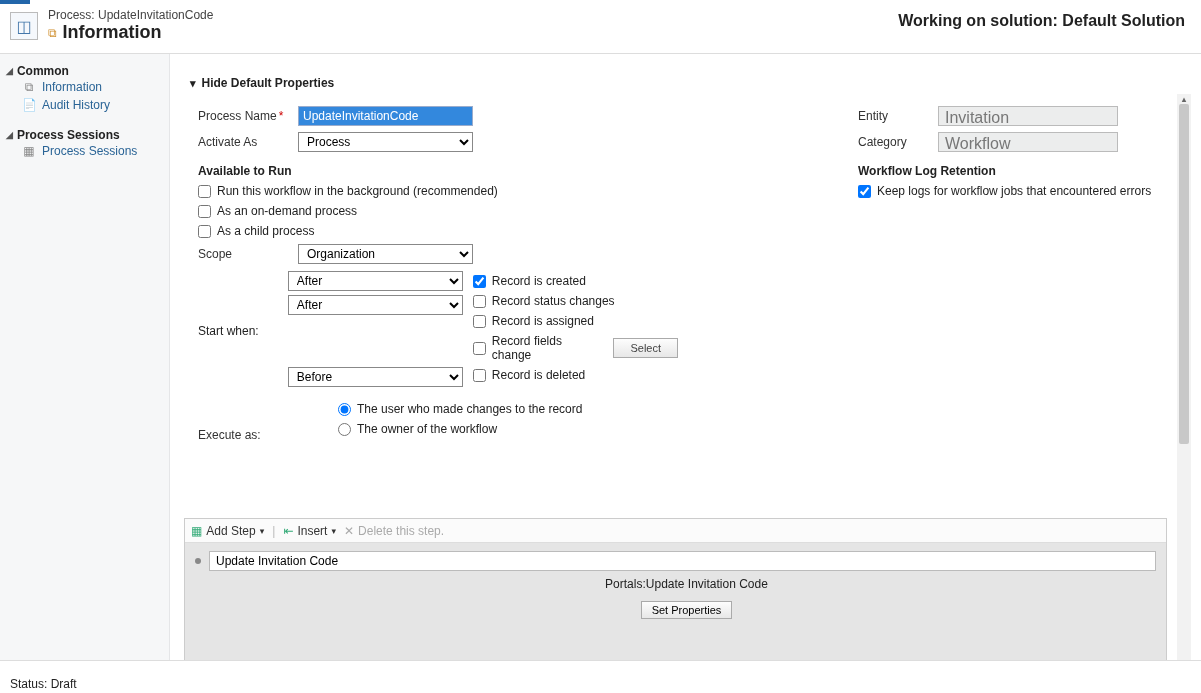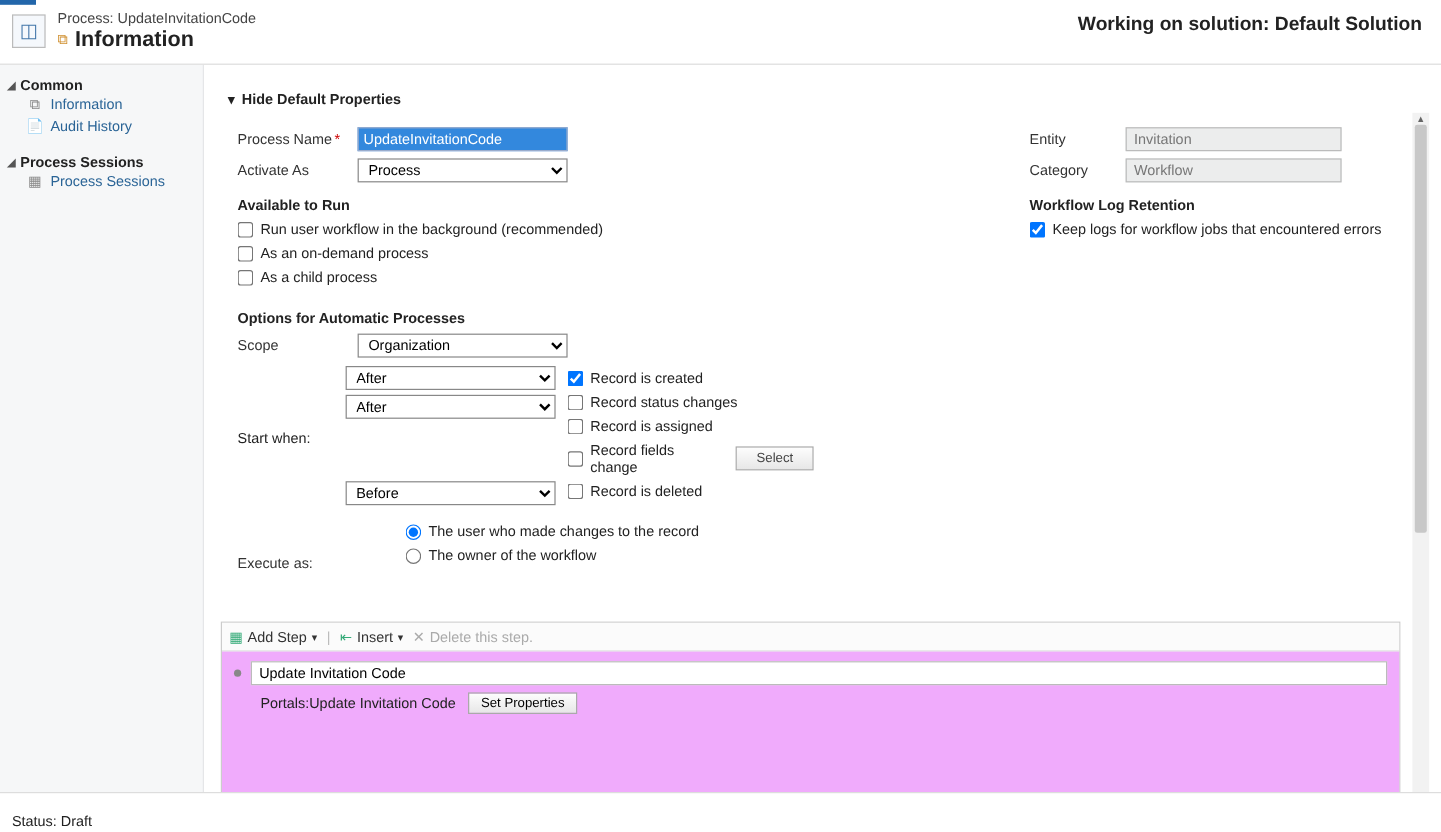--- a/index.html
+++ b/index.html
@@ -70,21 +70,21 @@
     width: 175px; height: 20px; border: 1px solid #9aaccc; background: #fff;
     font-size: 12px; padding: 1px 4px; color: #333;
   }
   .text-input.highlight { background: #3388dd; color: #fff; }
   .select {
     width: 175px; height: 20px; border: 1px solid #888; background: #fff;
     font-size: 12px; padding: 0 4px;
   }
   .readonly {
     width: 180px; height: 20px; border: 1px solid #bbb; background: #eceded;
-    color: #777; padding: 2px 6px; font-size: 12px;
+    color: #777; padding: 2px 6px; font-size: 16px;
   }
   .columns { display: flex; gap: 60px; margin-left: 14px; }
   .col { flex: 0 0 auto; }
   .subhead { font-weight: 700; margin: 12px 0 6px 0; font-size: 12px; }
   .check-row, .radio-row {
     display: flex; align-items: center; gap: 6px; margin: 4px 0 6px 0; font-size: 12px;
   }
   input[type="checkbox"], input[type="radio"] { margin: 0; }
   .trigger-grid { display: flex; align-items: center; }
   .trigger-labels { width: 100px; padding-top: 4px; }
@@ -101,29 +101,29 @@
     background: #fff;
     display: flex; flex-direction: column;
   }
   .steps-toolbar {
     border-bottom: 1px solid #ddd; background: #fbfbfb; height: 24px;
     display: flex; align-items: center; gap: 8px; padding: 0 6px; font-size: 12px; color: #333;
   }
   .tb-btn { display: flex; align-items: center; gap: 4px; cursor: pointer; }
   .tb-btn.disabled { color: #aaa; cursor: default; }
   .tb-sep { color: #bbb; }
-  .steps-body { flex: 1; background: #f0abfc; padding: 8px 10px; overflow: auto; }
+  .steps-body { flex: 1; background: #e5e5e5; padding: 8px 10px; overflow: auto; }
   .step-desc {
     display: flex; align-items: center; gap: 8px; margin-bottom: 6px;
   }
   .step-dot { width: 6px; height: 6px; background: #888; border-radius: 50%; }
   .step-input {
     flex: 1; height: 20px; border: 1px solid #bbb; background: #fff; padding: 2px 6px; font-size: 12px;
   }
-  .step-action { display: flex; align-items: center; gap: 10px; font-size: 12px; margin-left: 22px; }
+  .step-action { display: flex; align-items: center; gap: 10px; font-size: 12px; margin-left: 22px; flex-direction: column; }
   .step-action .btn {
     border: 1px solid #aaa; background: linear-gradient(#fdfdfd,#e7e7e7);
     padding: 2px 10px; font-size: 11px; cursor: pointer;
   }
   .scrollbar {
     position: absolute; right: 10px; top: 40px; bottom: 0; width: 14px;
     background: #f2f2f2;
   }
   .scroll-thumb {
     position: absolute; left: 2px; right: 2px; top: 10px; height: 340px;
@@ -198,32 +198,31 @@
         <div class="form-row">
           <div class="form-label">Activate As</div>
           <select class="select">
             <option>Process</option>
           </select>
         </div>
 
         <div class="subhead">Available to Run</div>
         <div class="check-row">
           <input type="checkbox" style="">
-          <span>Run user workflow in the background (recommended)</span>
+          <span>Run this workflow in the background (recommended)</span>
         </div>
         <div class="check-row">
           <input type="checkbox" style="">
           <span>As an on-demand process</span>
         </div>
         <div class="check-row">
           <input type="checkbox" style="">
           <span>As a child process</span>
         </div>
 
-        <div class="subhead" style="margin-top:20px;">Options for Automatic Processes</div>
 
         <div class="form-row">
           <div class="form-label">Scope</div>
           <select class="select">
             <option>Organization</option>
           </select>
         </div>
 
         <div class="trigger-grid">
           <div class="trigger-labels">

